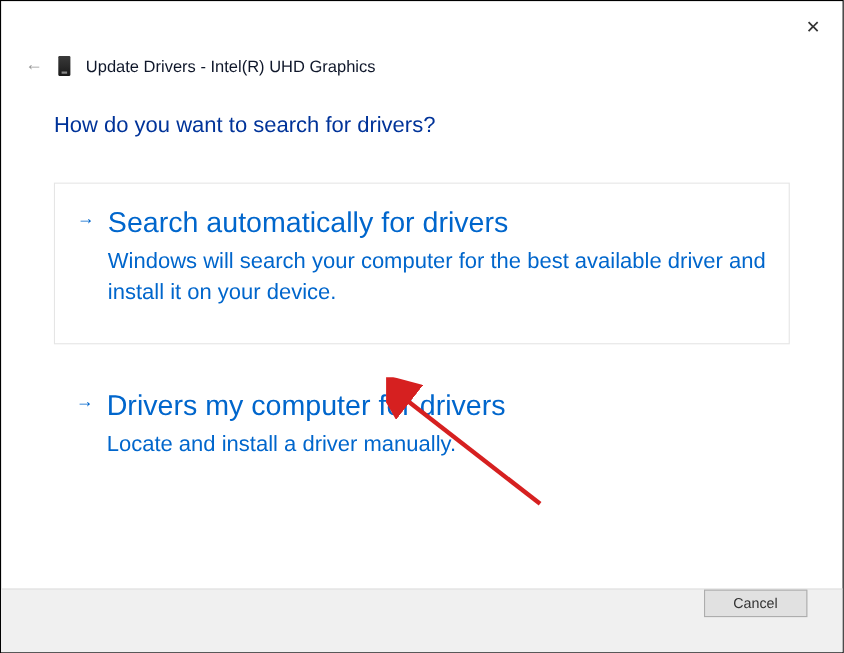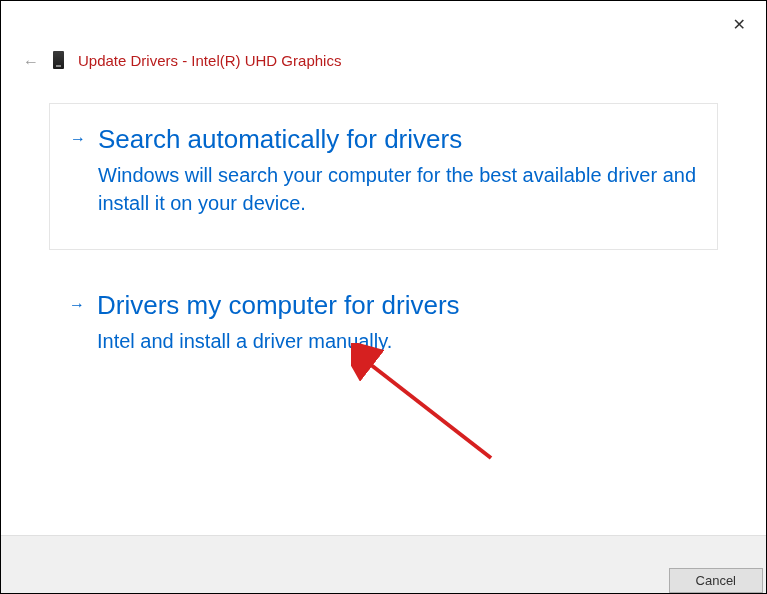--- a/index.html
+++ b/index.html
@@ -49,21 +49,21 @@
       content: "";
       position: absolute;
       bottom: 2px;
       left: 3px;
       width: 5px;
       height: 2px;
       background: #888;
     }
     .header-title {
       font-size: 15px;
-      color: #b91c1c;
+      color: #0f172a;
       font-weight: 400;
     }
     .content {
       padding: 34px 48px 0 48px;
     }
     .main-heading {
       font-size: 20px;
       color: #003399;
       font-weight: 400;
       margin-bottom: 40px;
@@ -105,23 +105,23 @@
     }
     .footer {
       position: absolute;
       bottom: 0;
       left: 0;
       right: 0;
       height: 58px;
       background: #f0f0f0;
       border-top: 1px solid #e0e0e0;
       display: flex;
-      align-items: flex-end;
+      align-items: flex-start;
       justify-content: flex-end;
-      padding-right: 3px;
+      padding-right: 32px;
     }
     .cancel-btn {
       padding: 4px 26px;
       background: #e1e1e1;
       border: 1px solid #adadad;
       font-size: 13px;
       color: #333;
       cursor: pointer;
       font-family: inherit;
     }
@@ -162,37 +162,38 @@
 
 <div class="close-btn">✕</div>
 
 <div class="header">
   <span class="back-arrow">←</span>
   <span class="device-icon"></span>
   <span class="header-title">Update Drivers - Intel(R) UHD Graphics</span>
 </div>
 
 <div class="content">
+  <h1 class="main-heading">How do you want to search for drivers?</h1>
 
   <div class="option-box">
     <div class="option-row">
       <span class="arrow-icon">→</span>
       <div class="option-content">
         <div class="option-title">Search automatically for drivers</div>
         <div class="option-desc">Windows will search your computer for the best available driver and install it on your device.</div>
       </div>
     </div>
   </div>
 
   <div class="option-plain">
     <div class="option-row">
       <span class="arrow-icon">→</span>
       <div class="option-content">
         <div class="option-title">Drivers my computer for drivers</div>
-        <div class="option-desc">Intel and install a driver manually.</div>
+        <div class="option-desc">Locate and install a driver manually.</div>
       </div>
     </div>
   </div>
 </div>
 
 <svg class="annotation-arrow" width="160" height="130" viewBox="0 0 160 130">
   <defs>
     <marker id="arrowhead" markerWidth="12" markerHeight="10" refX="2" refY="5" orient="auto">
       <polygon points="0 0, 12 5, 0 10" fill="#d62020"></polygon>
     </marker>

